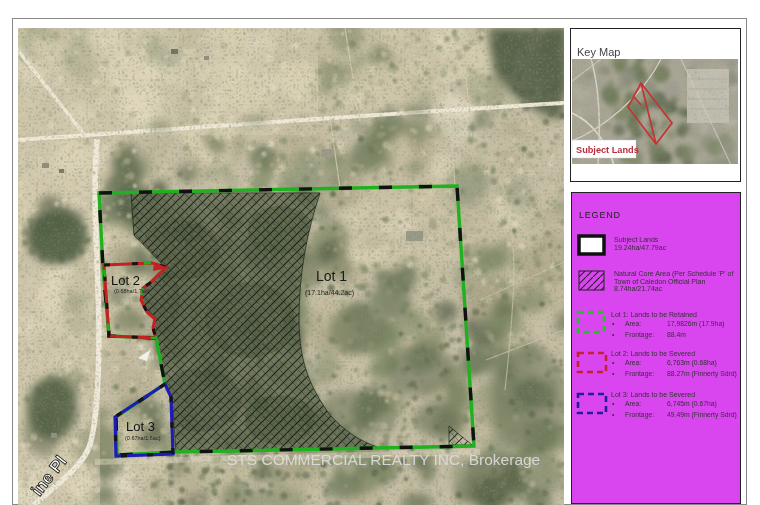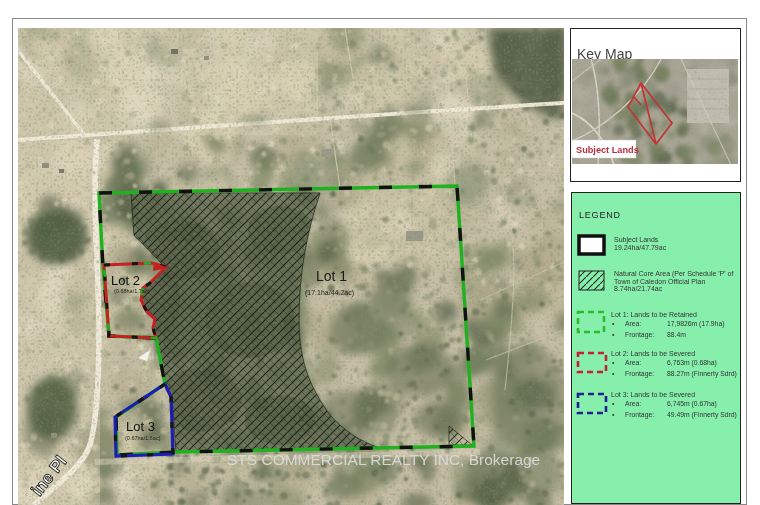--- a/index.html
+++ b/index.html
@@ -2880,21 +2880,21 @@
 
 <text x="125" y="440" font-size="5.5" fill="#222" font-family="Liberation Sans,sans-serif">(0.67ha/1.6ac)</text>
 
 <text x="34" y="494" font-size="17" fill="#ffffff" stroke="#222" stroke-width="0.9" font-weight="bold" transform="rotate(-52 40 490)" font-family="Liberation Sans,sans-serif">ine Pl</text>
 
 <text x="227" y="465" font-size="15.5" fill="#dcdcdc" opacity="0.92" font-family="Liberation Sans,sans-serif">STS COMMERCIAL REALTY INC, Brokerage</text>
 </svg>
 
 <div class="abs" style="left:570px;top:28px;width:169px;height:152px;border:1.5px solid #222;background:#fff">
 
-<div class="abs" style="left:6px;top:17px;font-size:14px;color:#444">Key Map</div>
+<div class="abs" style="left:6px;top:17px;font-size:11px;color:#444">Key Map</div>
 
 <svg class="abs" style="left:1px;top:30px" width="166" height="105" viewBox="571 58 166 105">
 <defs>
         <filter id="kb" x="-40%" y="-40%" width="180%" height="180%">
           <feGaussianBlur stdDeviation="2"></feGaussianBlur>
         </filter>
 <filter id="kgrain">
 <feTurbulence type="turbulence" baseFrequency="0.3" numOctaves="3" seed="5"></feTurbulence>
 <feColorMatrix type="matrix" values="0 0 0 0 0.25  0 0 0 0 0.28  0 0 0 0 0.20  0 0 0 1.8 -0.55"></feColorMatrix>
 <feComposite operator="in" in2="SourceGraphic"></feComposite>
@@ -3046,21 +3046,21 @@
 <rect x="571" y="58" width="166" height="105" filter="url(#kgrain)" fill="#fff" opacity="0.38"></rect>
 
 <path d="M640,82 L671,122 L655,143 L627,106 Z M640,82 L655,143 M633,96 L640,104" fill="none" stroke="#c23535" stroke-width="1.7"></path>
 
 <rect x="571" y="139" width="64" height="18" fill="#fff" stroke="#ccc" stroke-width="0.5"></rect>
 
 <text x="575" y="152" font-size="9.2" fill="#b92e3e" font-weight="bold" font-family="Liberation Sans,sans-serif">Subject Lands</text>
 </svg>
 </div>
 
-<div class="abs" style="left:571px;top:192px;width:168px;height:310px;border:1.5px solid #222;background:#86efac">
+<div class="abs" style="left:571px;top:192px;width:168px;height:310px;border:1.5px solid #222;background:#d946ef">
 
 <div class="abs" style="left:7px;top:17px;font-size:9px;letter-spacing:0.8px;color:#222">LEGEND</div>
 <svg class="abs" style="left:0;top:0" width="165" height="307" viewBox="0 0 165 307">
 <defs>
 <pattern id="lhatch" width="7" height="7" patternUnits="userSpaceOnUse">
 <path d="M-1,8 L8,-1" stroke="#222" stroke-width="1.1"></path>
 </pattern>
 </defs>
 
 <rect x="7" y="43" width="25" height="18" fill="#fff" stroke="#111" stroke-width="3.5"></rect>

